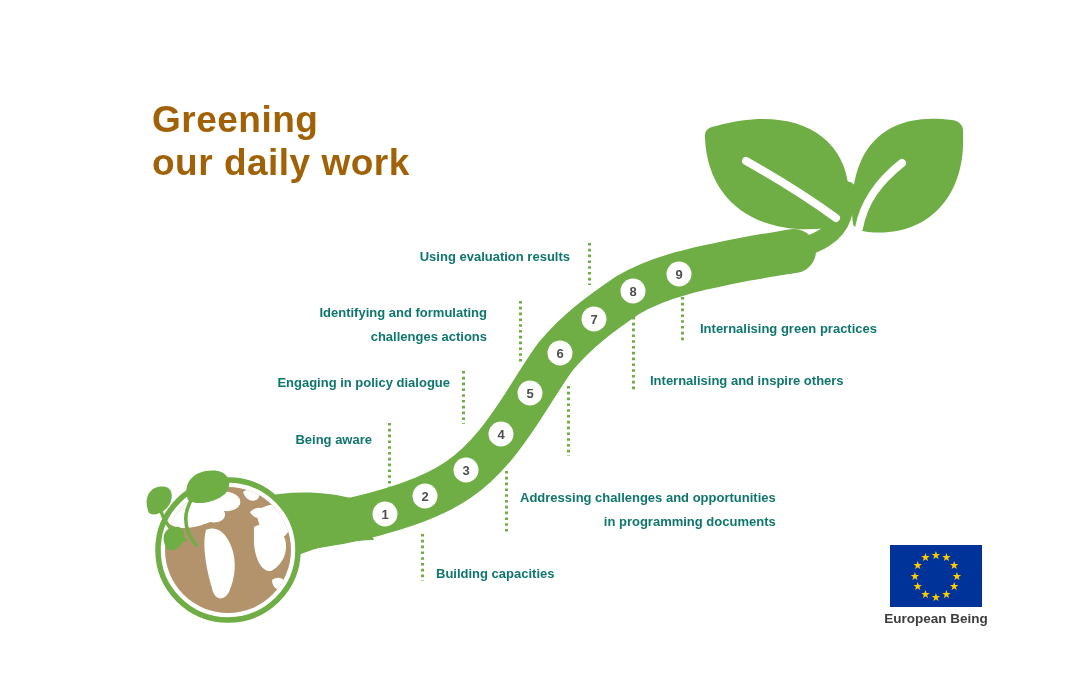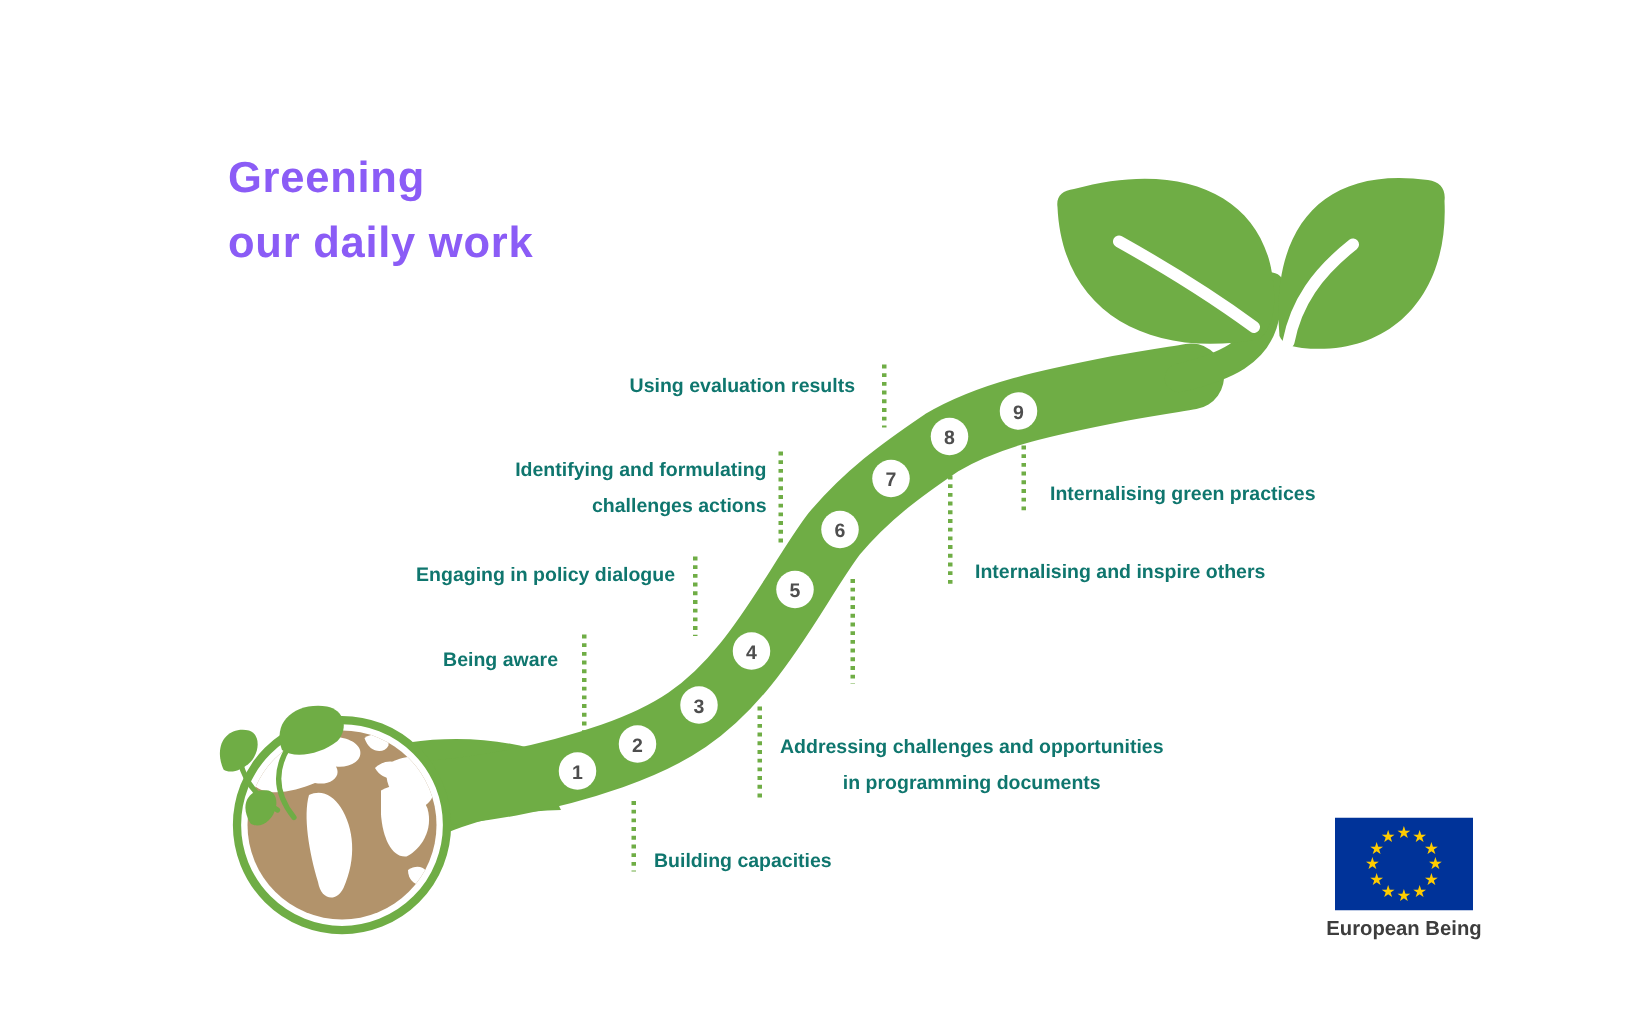--- a/index.html
+++ b/index.html
@@ -8,36 +8,36 @@
     width: 1090px;
     height: 682px;
     background: #ffffff;
     overflow: hidden;
     font-family: "Liberation Sans", sans-serif;
   }
   .title {
     position: absolute;
     left: 152px;
     top: 98px;
-    color: #8b5cf6;
-    font-size: 29px;
+    color: #a16207;
+    font-size: 37px;
     font-weight: 700;
     line-height: 43px;
     letter-spacing: 0.5px;
   }
   .lbl {
     position: absolute;
     color: #0f766e;
     font-size: 13px;
     font-weight: 700;
     line-height: 24px;
     white-space: nowrap;
   }
   .lbl.r { text-align: right; }
-  .lbl.l { text-align: center; }
+  .lbl.l { text-align: right; }
   .graphic { position: absolute; left: 0; top: 0; }
   .step-num {
     font-family: "Liberation Sans", sans-serif;
     font-size: 13px;
     font-weight: 700;
     fill: #4E4E4E;
   }
   .eu-caption {
     position: absolute;
     left: 882px;
@@ -158,21 +158,21 @@
   <div class="lbl r" style="right:640px; top:371px;">
     <div>Engaging in policy dialogue</div>
   </div>
   <div class="lbl l" style="left:436px; top:562px;">
     <div>Building capacities</div>
   </div>
   <div class="lbl l" style="left:520px; top:486px;">
     <div>Addressing challenges and opportunities</div>
     <div>in programming documents</div>
   </div>
-  <div class="lbl r" style="right:579px; top:301px;">
+  <div class="lbl r" style="right:603px; top:301px;">
     <div>Identifying and formulating</div>
     <div>challenges actions</div>
   </div>
   <div class="lbl r" style="right:520px; top:245px;">
     <div>Using evaluation results</div>
   </div>
   <div class="lbl l" style="left:650px; top:369px;">
     <div>Internalising and inspire others</div>
   </div>
   <div class="lbl l" style="left:700px; top:317px;">

